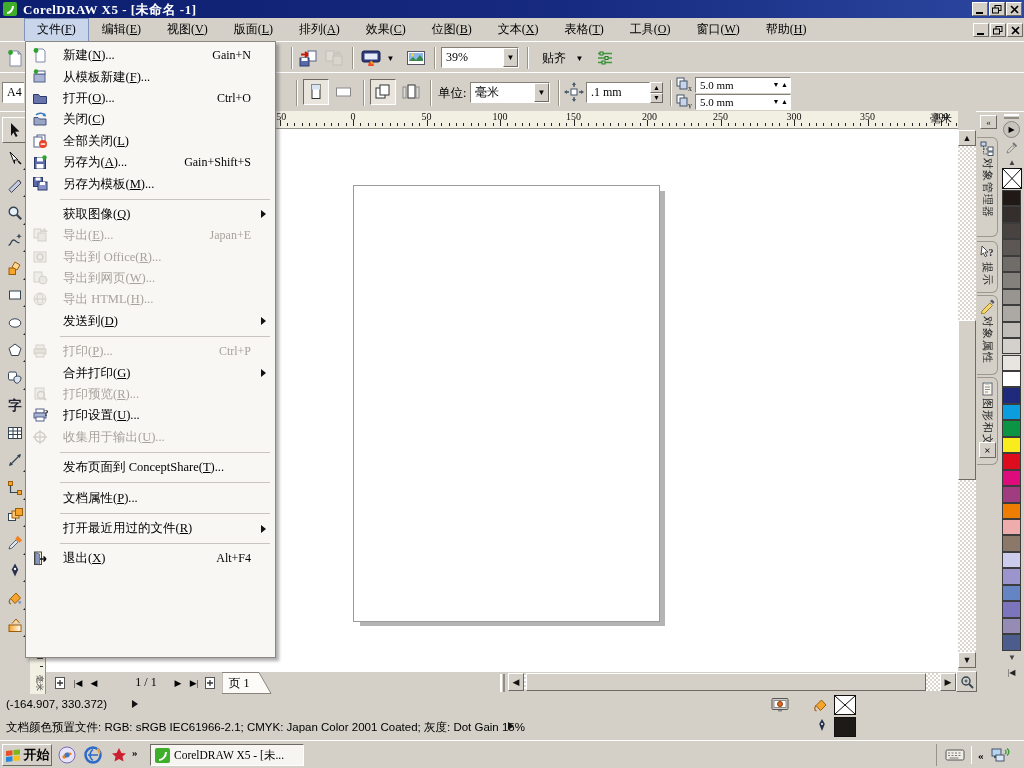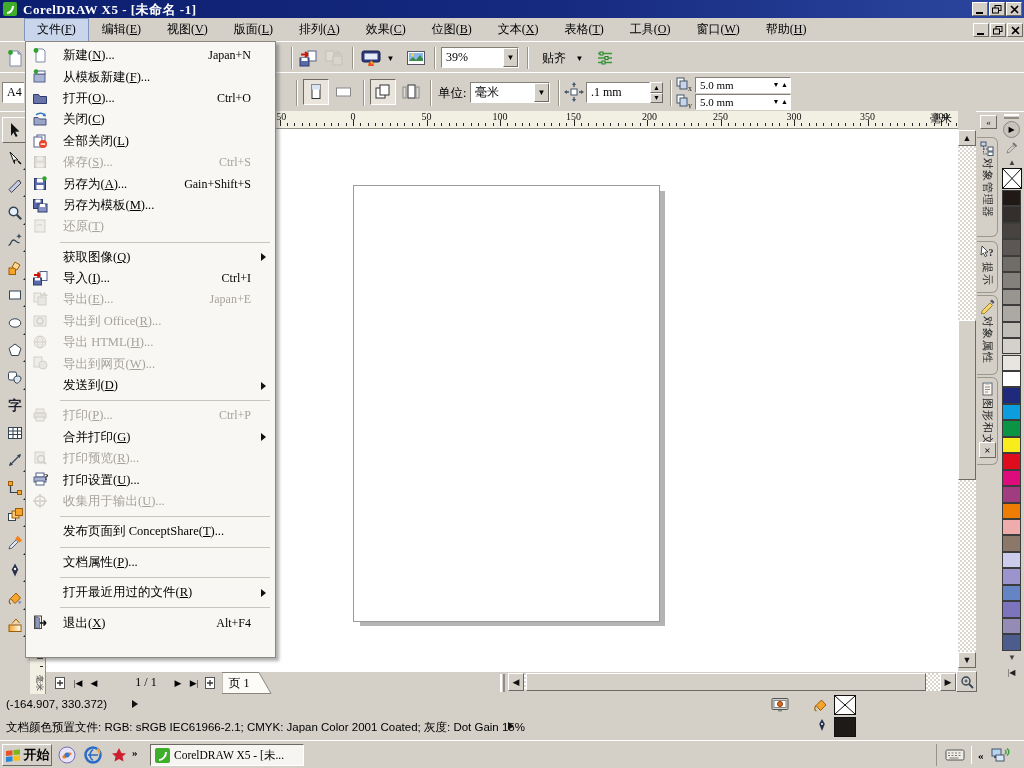--- a/index.html
+++ b/index.html
@@ -835,21 +835,21 @@
   </div>
 <div id="filemenu" class="abs">
     <div class="fitem">
       <div class="ficon">
         <svg width="16" height="16">
           <path d="M4 2h7l2 2v11H4z" fill="#fff" stroke="#7d8aa8"></path>
           <circle cx="4" cy="3.5" r="2.4" fill="#2fa12f"></circle>
         </svg>
       </div>
       <div class="flabel">新建(<u>N</u>)...</div>
-      <div class="fshort">Japan+N</div>
+      <div class="fshort">Gain+N</div>
     </div>
     <div class="fitem">
       <div class="ficon">
         <svg width="16" height="16">
           <rect x="2" y="6" width="11" height="8" fill="#aab4d4" stroke="#55608a"></rect>
           <rect x="4" y="3" width="9" height="3" fill="#fff" stroke="#55608a"></rect>
           <circle cx="4" cy="3.5" r="2.2" fill="#2fa12f"></circle>
         </svg>
       </div>
       <div class="flabel">从模板新建(<u>F</u>)...</div>
@@ -877,31 +877,20 @@
       <div class="ficon">
         <svg width="16" height="16">
           <rect x="5" y="2" width="8" height="10" fill="#fff" stroke="#55608a"></rect>
           <rect x="2" y="4" width="8" height="10" fill="#fff" stroke="#55608a"></rect>
           <circle cx="11" cy="11" r="4" fill="#e8442c"></circle>
           <rect x="8.7" y="10.4" width="4.6" height="1.4" fill="#fff"></rect>
         </svg>
       </div>
       <div class="flabel">全部关闭(<u>L</u>)</div>
     </div>
-    <div class="fitem dis">
-      <div class="ficon" style="opacity: 0.55;">
-        <svg width="16" height="16">
-          <rect x="2.5" y="2.5" width="11" height="11" fill="#c9c5bc" stroke="#a8a49c"></rect>
-          <rect x="5" y="2.5" width="6" height="4" fill="#e9e6e0"></rect>
-          <rect x="4.5" y="9" width="7" height="4.5" fill="#e9e6e0"></rect>
-        </svg>
-      </div>
-      <div class="flabel">保存(<u>S</u>)...</div>
-      <div class="fshort">Ctrl+S</div>
-    </div>
     <div class="fitem">
       <div class="ficon">
         <svg width="16" height="16">
           <rect x="2.5" y="3.5" width="11" height="11" fill="#5868a8" stroke="#2c3a6c"></rect>
           <rect x="5" y="3.5" width="6" height="4" fill="#fff"></rect>
           <rect x="4.5" y="10" width="7" height="4.5" fill="#fff"></rect>
           <circle cx="12.5" cy="3.5" r="2.2" fill="#2fa12f"></circle>
         </svg>
       </div>
       <div class="flabel">另存为(<u>A</u>)...</div>
@@ -911,47 +900,26 @@
       <div class="ficon">
         <svg width="16" height="16">
           <rect x="1.5" y="2.5" width="9" height="9" fill="#5868a8" stroke="#2c3a6c"></rect>
           <rect x="3.5" y="2.5" width="5" height="3" fill="#fff"></rect>
           <rect x="6" y="7" width="9" height="8" fill="#8892c4" stroke="#2c3a6c"></rect>
           <rect x="8" y="7" width="5" height="3" fill="#fff"></rect>
         </svg>
       </div>
       <div class="flabel">另存为模板(<u>M</u>)...</div>
     </div>
-    <div class="fitem dis">
-      <div class="ficon" style="opacity: 0.55;">
-        <svg width="16" height="16">
-          <rect x="3" y="2" width="10" height="12" fill="#e9e6e0" stroke="#b5b1a8"></rect>
-          <path d="M5 8c0-2 5-2 5 0" fill="none" stroke="#b5b1a8"></path>
-        </svg>
-      </div>
-      <div class="flabel">还原(<u>T</u>)</div>
-    </div>
     <div class="fsep">
       <div></div>
     </div>
     <div class="fitem">
       <div class="flabel">获取图像(<u>Q</u>)</div>
       <div class="farrow"></div>
-    </div>
-    <div class="fitem">
-      <div class="ficon">
-        <svg width="16" height="16">
-          <rect x="8" y="1.5" width="7" height="9" fill="#fff" stroke="#55608a"></rect>
-          <rect x="1.5" y="8" width="8" height="7" fill="#5868a8" stroke="#2c3a6c"></rect>
-          <rect x="3" y="8" width="5" height="2.5" fill="#fff"></rect>
-          <path d="M2 5h6M8 5L5.5 2.5M8 5L5.5 7.5" stroke="#cc1400" stroke-width="1.8" fill="none"></path>
-        </svg>
-      </div>
-      <div class="flabel">导入(<u>I</u>)...</div>
-      <div class="fshort">Ctrl+I</div>
     </div>
     <div class="fitem dis">
       <div class="ficon" style="opacity: 0.55;">
         <svg width="16" height="16">
           <rect x="2" y="2" width="7" height="9" fill="#e9e6e0" stroke="#b5b1a8"></rect>
           <rect x="6" y="6" width="8" height="8" fill="#dedad2" stroke="#b5b1a8"></rect>
           <path d="M8 4h6l-2.5-2.5" stroke="#c0bcb4" stroke-width="1.8" fill="none"></path>
         </svg>
       </div>
       <div class="flabel">导出(<u>E</u>)...</div>
@@ -962,34 +930,34 @@
         <svg width="16" height="16">
           <rect x="2" y="3" width="12" height="10" fill="#e9e6e0" stroke="#b5b1a8"></rect>
           <circle cx="8" cy="8" r="3" fill="none" stroke="#b5b1a8" stroke-width="1.5"></circle>
         </svg>
       </div>
       <div class="flabel">导出到 Office(<u>R</u>)...</div>
     </div>
     <div class="fitem dis">
       <div class="ficon" style="opacity: 0.55;">
         <svg width="16" height="16">
+          <rect x="2" y="2" width="8" height="10" fill="#e9e6e0" stroke="#b5b1a8"></rect>
+          <circle cx="11" cy="10" r="4" fill="#dedad2" stroke="#b5b1a8"></circle>
+        </svg>
+      </div>
+      <div class="flabel">导出到网页(<u>W</u>)...</div>
+    </div>
+    <div class="fitem dis">
+      <div class="ficon" style="opacity: 0.55;">
+        <svg width="16" height="16">
           <circle cx="8" cy="8" r="6" fill="#e9e6e0" stroke="#b5b1a8"></circle>
           <path d="M2 8h12M8 2c-4 4-4 8 0 12M8 2c4 4 4 8 0 12" fill="none" stroke="#b5b1a8"></path>
         </svg>
       </div>
       <div class="flabel">导出 HTML(<u>H</u>)...</div>
-    </div>
-    <div class="fitem dis">
-      <div class="ficon" style="opacity: 0.55;">
-        <svg width="16" height="16">
-          <rect x="2" y="2" width="8" height="10" fill="#e9e6e0" stroke="#b5b1a8"></rect>
-          <circle cx="11" cy="10" r="4" fill="#dedad2" stroke="#b5b1a8"></circle>
-        </svg>
-      </div>
-      <div class="flabel">导出到网页(<u>W</u>)...</div>
     </div>
     <div class="fitem">
       <div class="flabel">发送到(<u>D</u>)</div>
       <div class="farrow"></div>
     </div>
     <div class="fsep">
       <div></div>
     </div>
     <div class="fitem dis">
       <div class="ficon" style="opacity: 0.55;">

